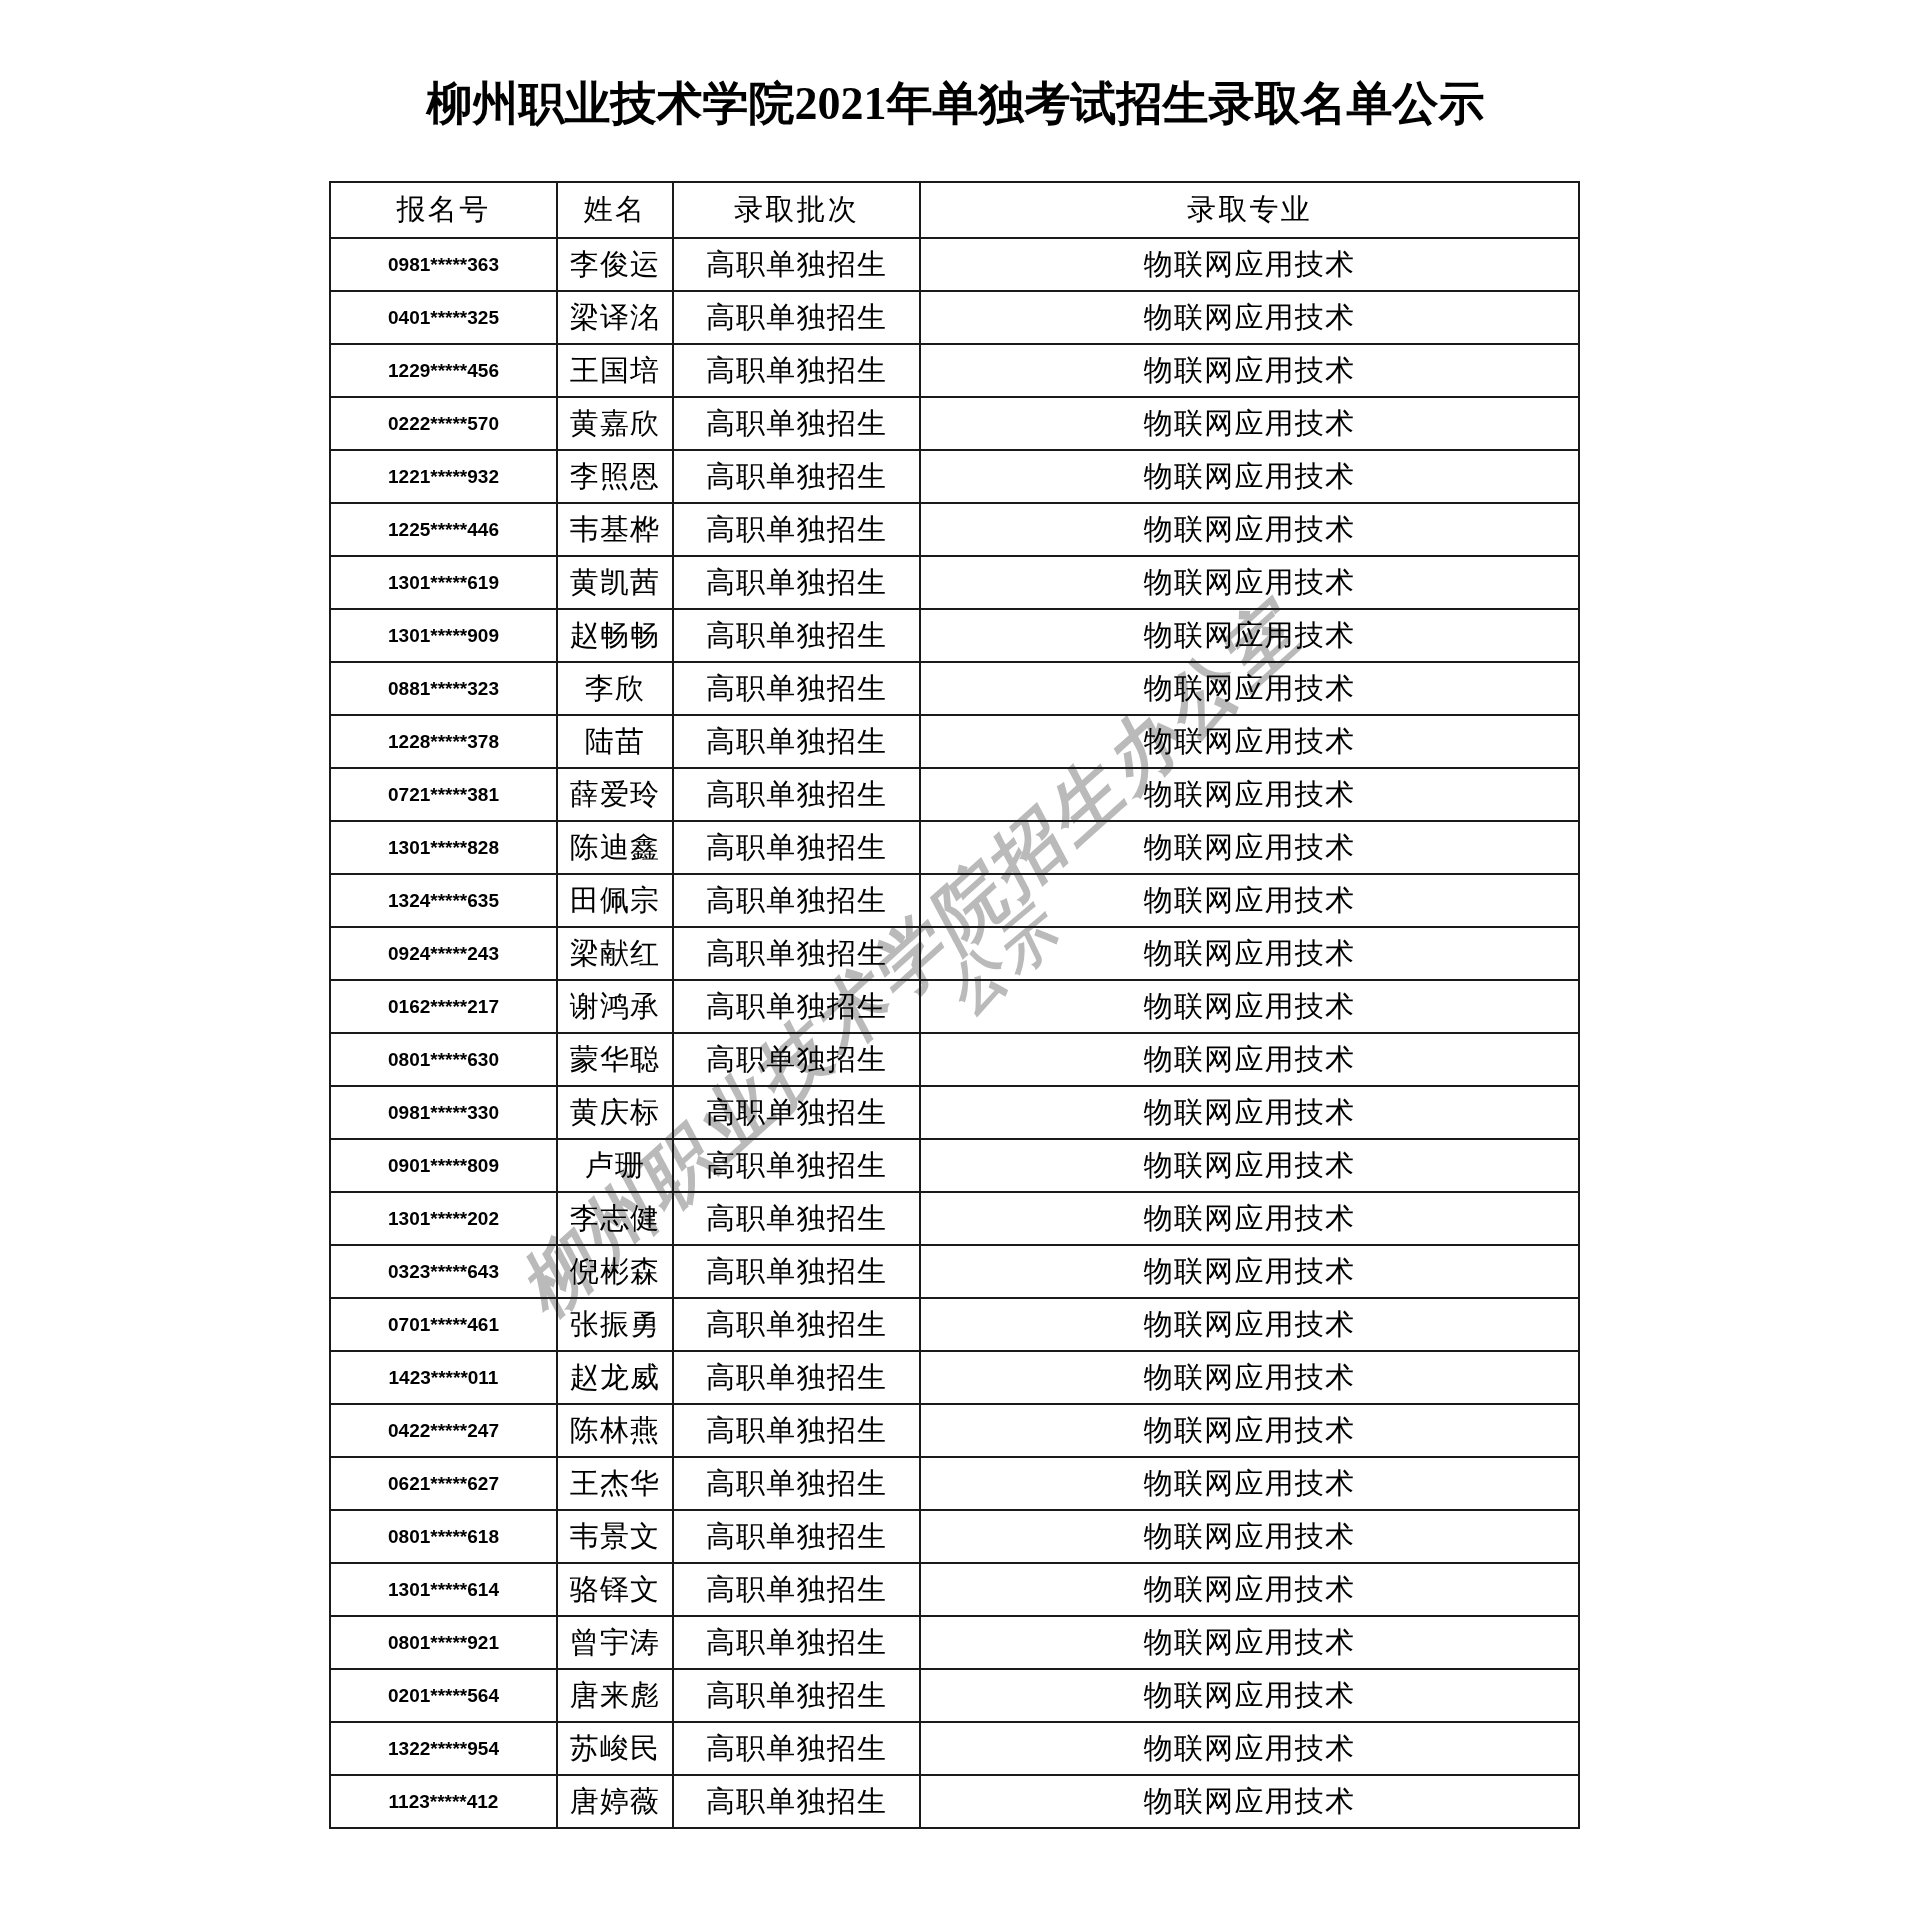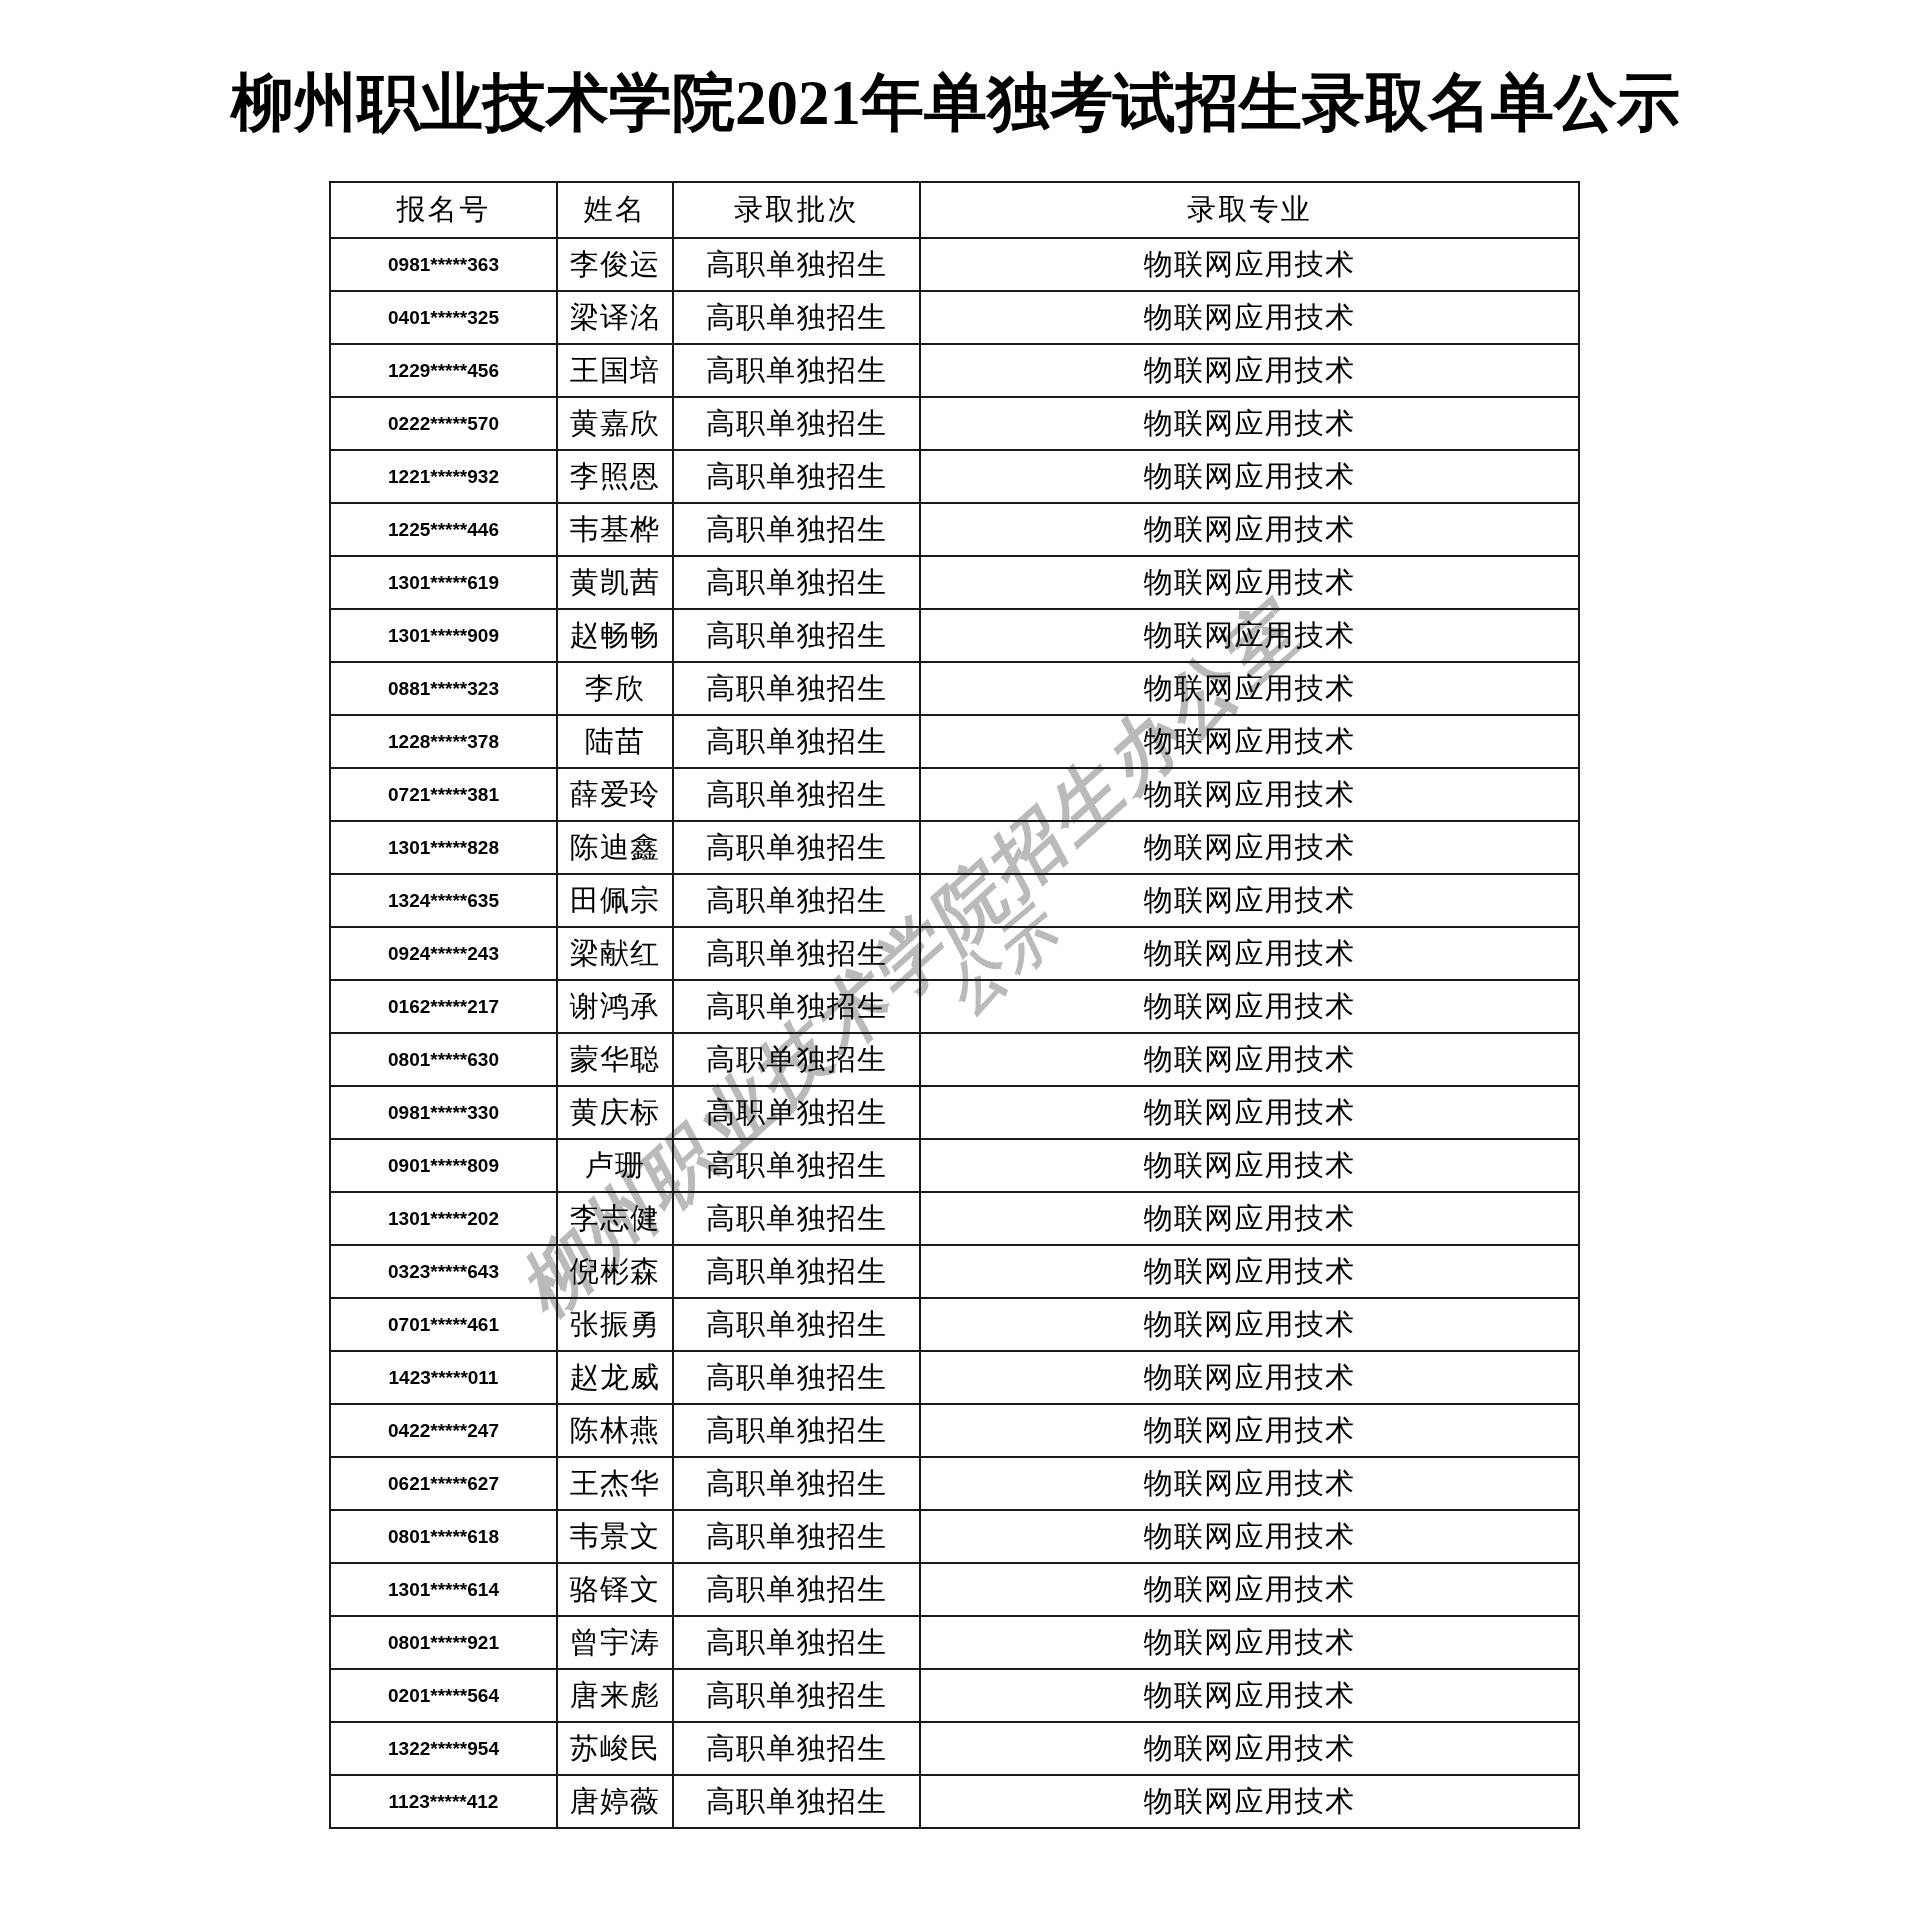--- a/index.html
+++ b/index.html
@@ -18,21 +18,21 @@
 
   
   .page-title {
     position: absolute;
     left: 0;
     top: 69px;
     width: 1911px;
     text-align: center;
     font-family: "Liberation Serif", "DejaVu Serif", serif;
     font-weight: bold;
-    font-size: 63px;
+    font-size: 46px;
     line-height: 69px;
     letter-spacing: 0px;
     white-space: nowrap;
     color: #000;
   }
 
   
   .watermark-layer {
     position: absolute;
     left: 0; top: 0;

